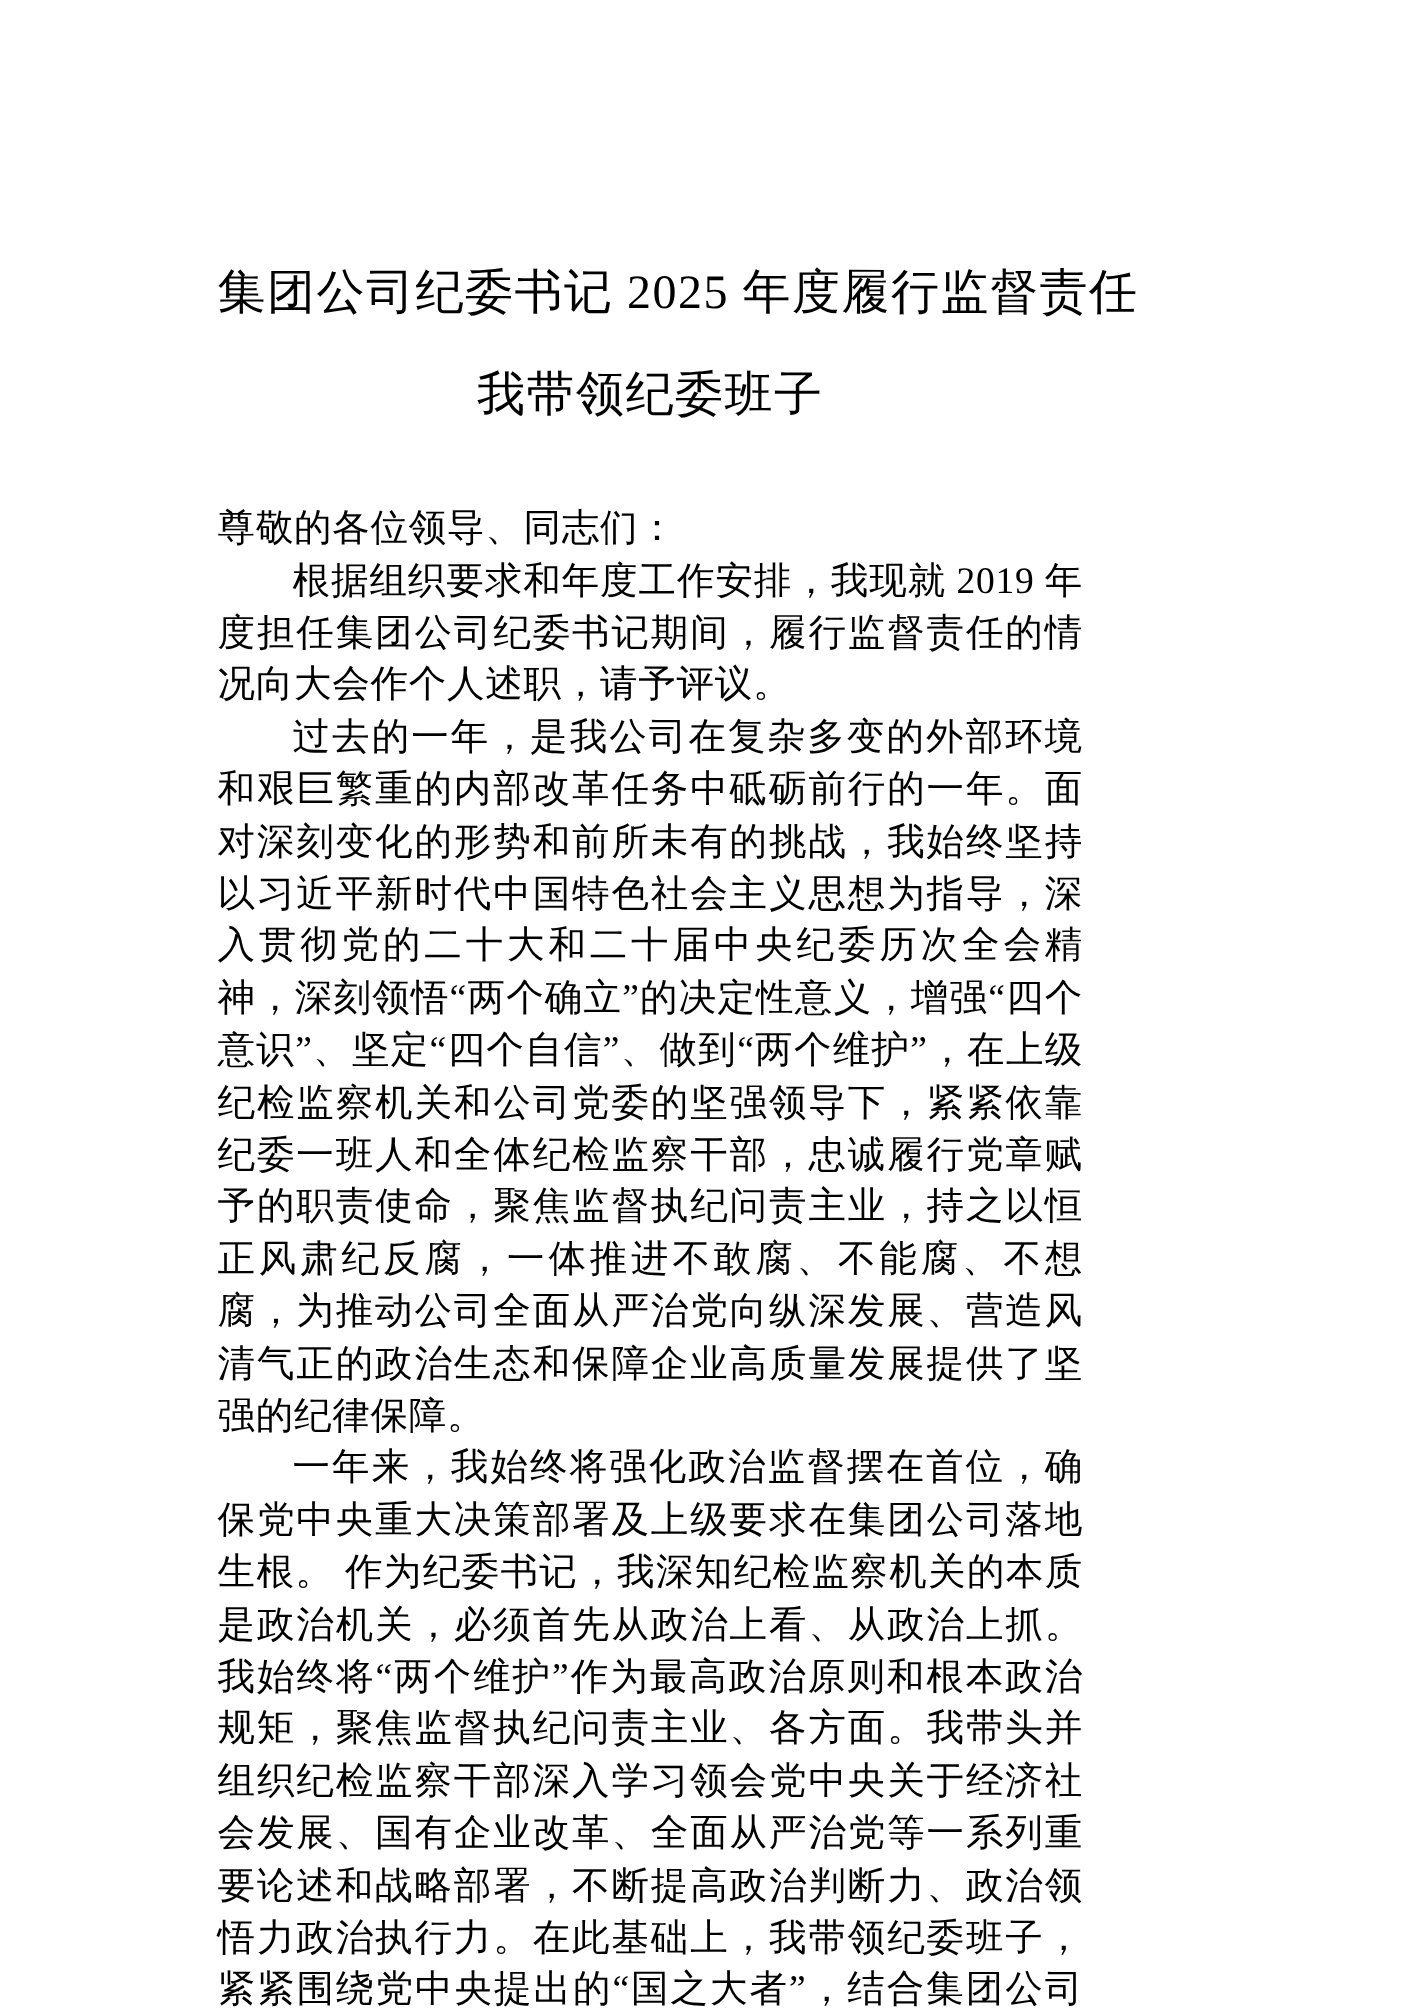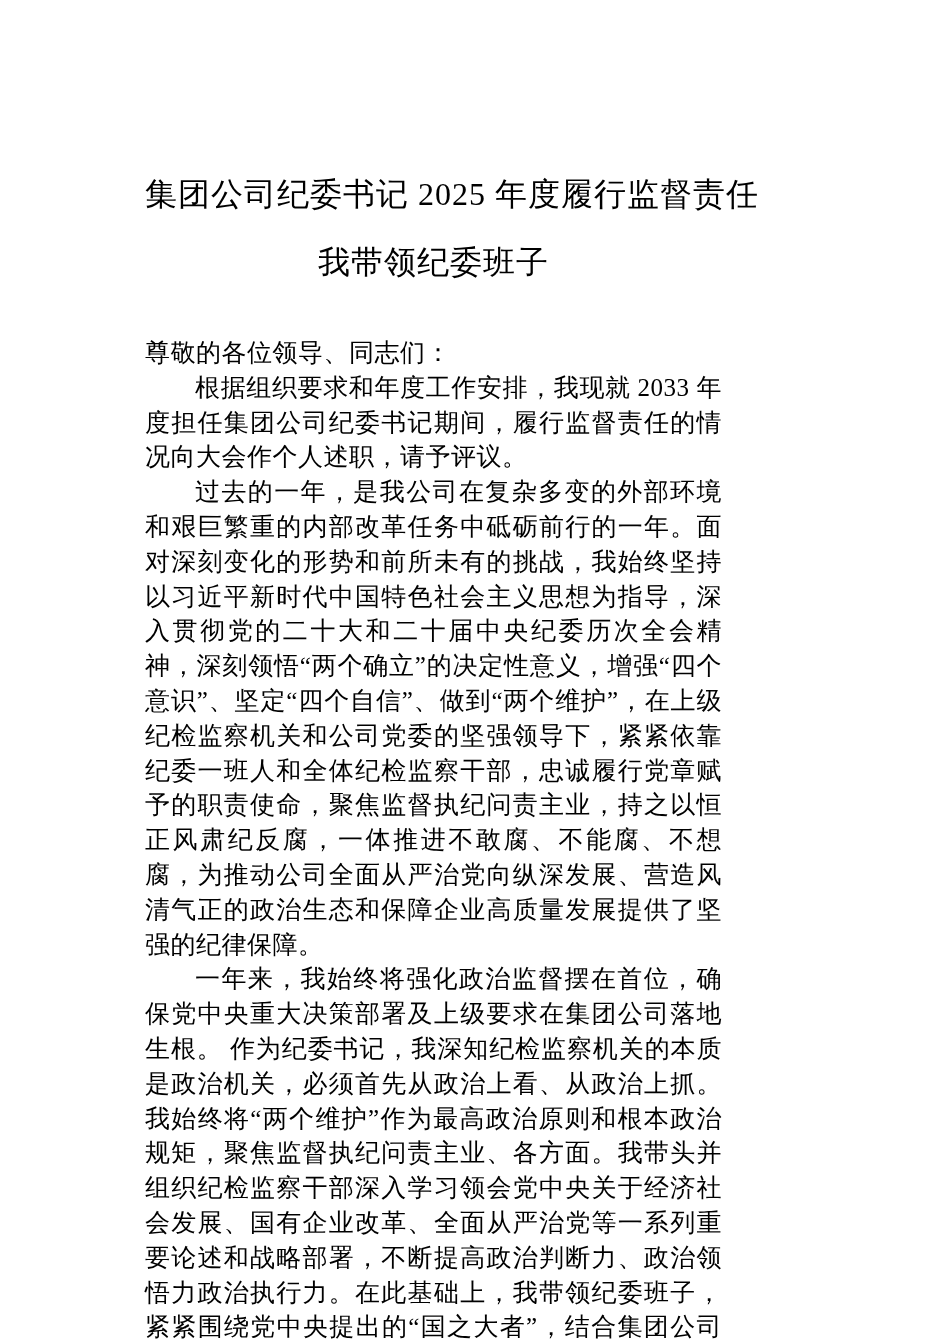--- a/index.html
+++ b/index.html
@@ -49,17 +49,17 @@
 </head>
 <body>
 
 <div class="page">
   <h1 class="title">
     <div class="title-line">集团公司纪委书记 2025 年度履行监督责任</div>
     <div class="title-line">我带领纪委班子</div>
   </h1>
   <div class="doc-body">
     <p class="salutation">尊敬的各位领导、同志们：</p>
-    <p class="para">根据组织要求和年度工作安排，我现就 2033 年度担任集团公司纪委书记期间，履行监督责任的情况向大会作个人述职，请予评议。</p>
+    <p class="para">根据组织要求和年度工作安排，我现就 2019 年度担任集团公司纪委书记期间，履行监督责任的情况向大会作个人述职，请予评议。</p>
     <p class="para">过去的一年，是我公司在复杂多变的外部环境和艰巨繁重的内部改革任务中砥砺前行的一年。面对深刻变化的形势和前所未有的挑战，我始终坚持以习近平新时代中国特色社会主义思想为指导，深入贯彻党的二十大和二十届中央纪委历次全会精神，深刻领悟“两个确立”的决定性意义，增强“四个意识”、坚定“四个自信”、做到“两个维护”，在上级纪检监察机关和公司党委的坚强领导下，紧紧依靠纪委一班人和全体纪检监察干部，忠诚履行党章赋予的职责使命，聚焦监督执纪问责主业，持之以恒正风肃纪反腐，一体推进不敢腐、不能腐、不想腐，为推动公司全面从严治党向纵深发展、营造风清气正的政治生态和保障企业高质量发展提供了坚强的纪律保障。</p>
     <p class="para">一年来，我始终将强化政治监督摆在首位，确保党中央重大决策部署及上级要求在集团公司落地生根。 作为纪委书记，我深知纪检监察机关的本质是政治机关，必须首先从政治上看、从政治上抓。我始终将“两个维护”作为最高政治原则和根本政治规矩，聚焦监督执纪问责主业、各方面。我带头并组织纪检监察干部深入学习领会党中央关于经济社会发展、国有企业改革、全面从严治党等一系列重要论述和战略部署，不断提高政治判断力、政治领悟力政治执行力。在此基础上，我带领纪委班子，紧紧围绕党中央提出的“国之大者”，结合集团公司实际，精准化、具体</p>
   </div>
 </div>
 
 </body></html>

